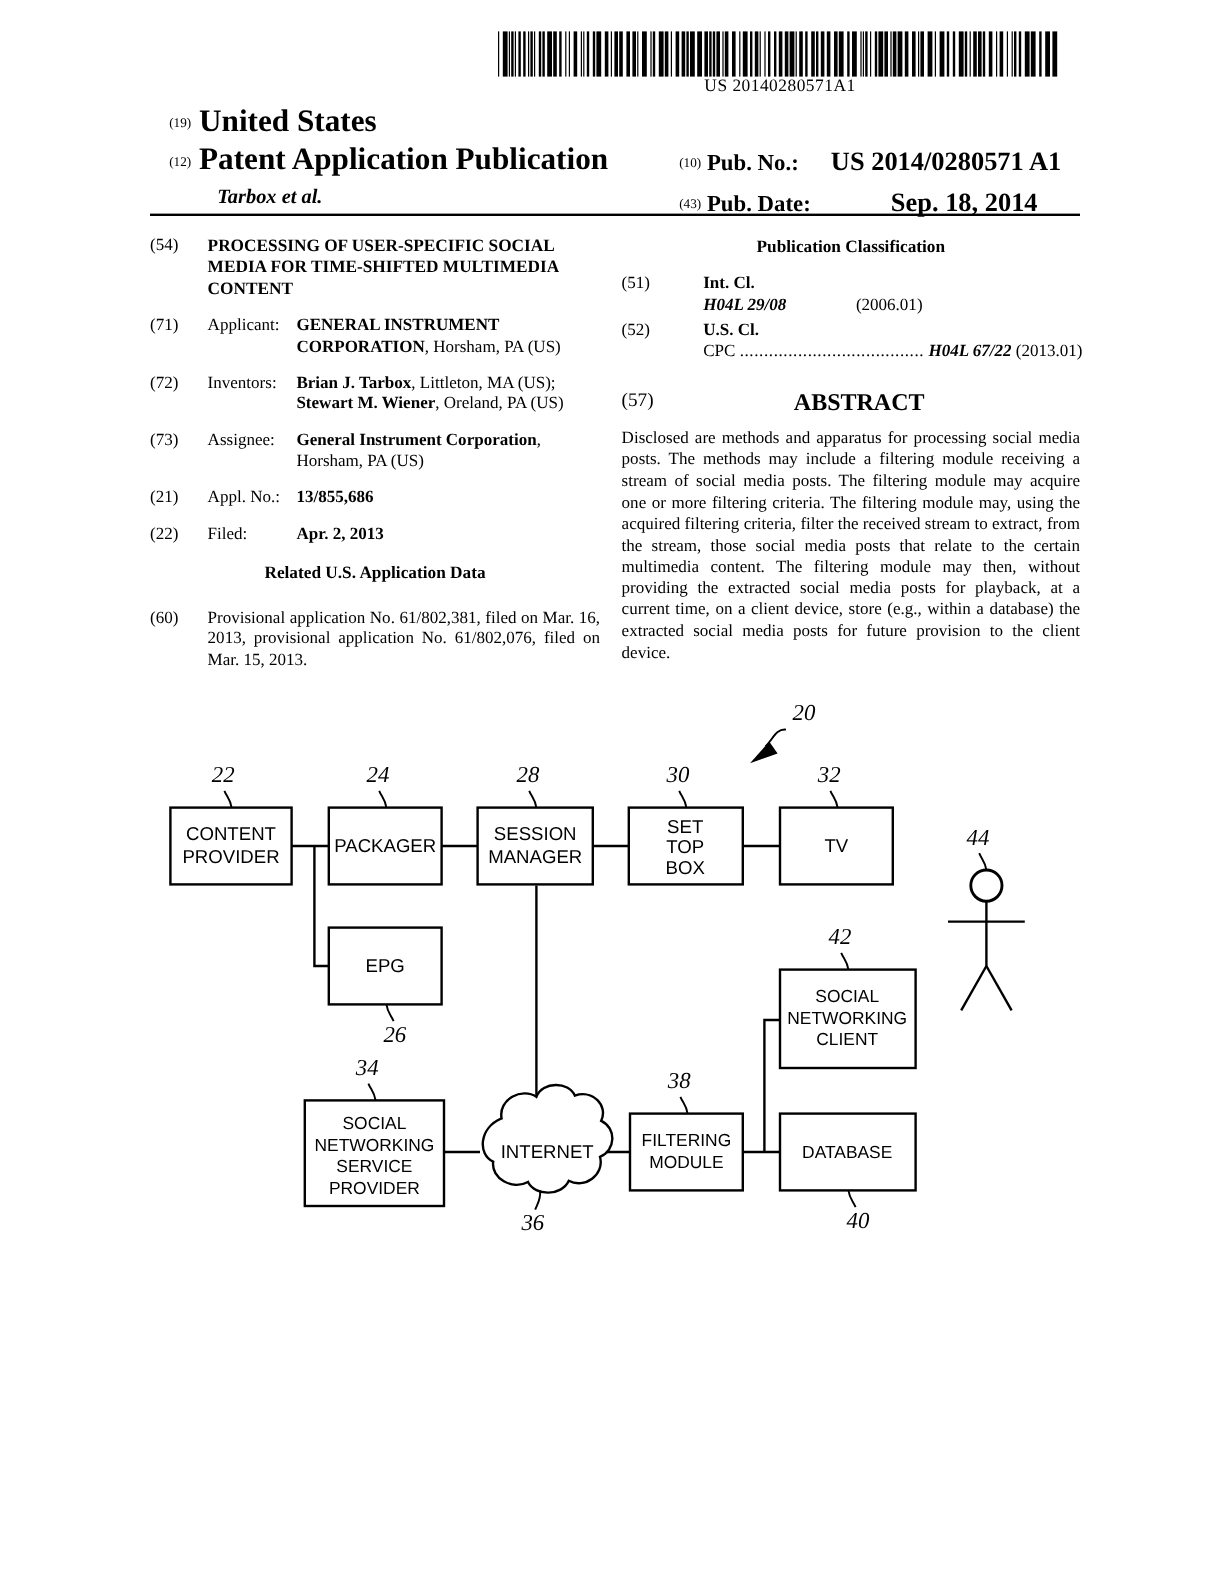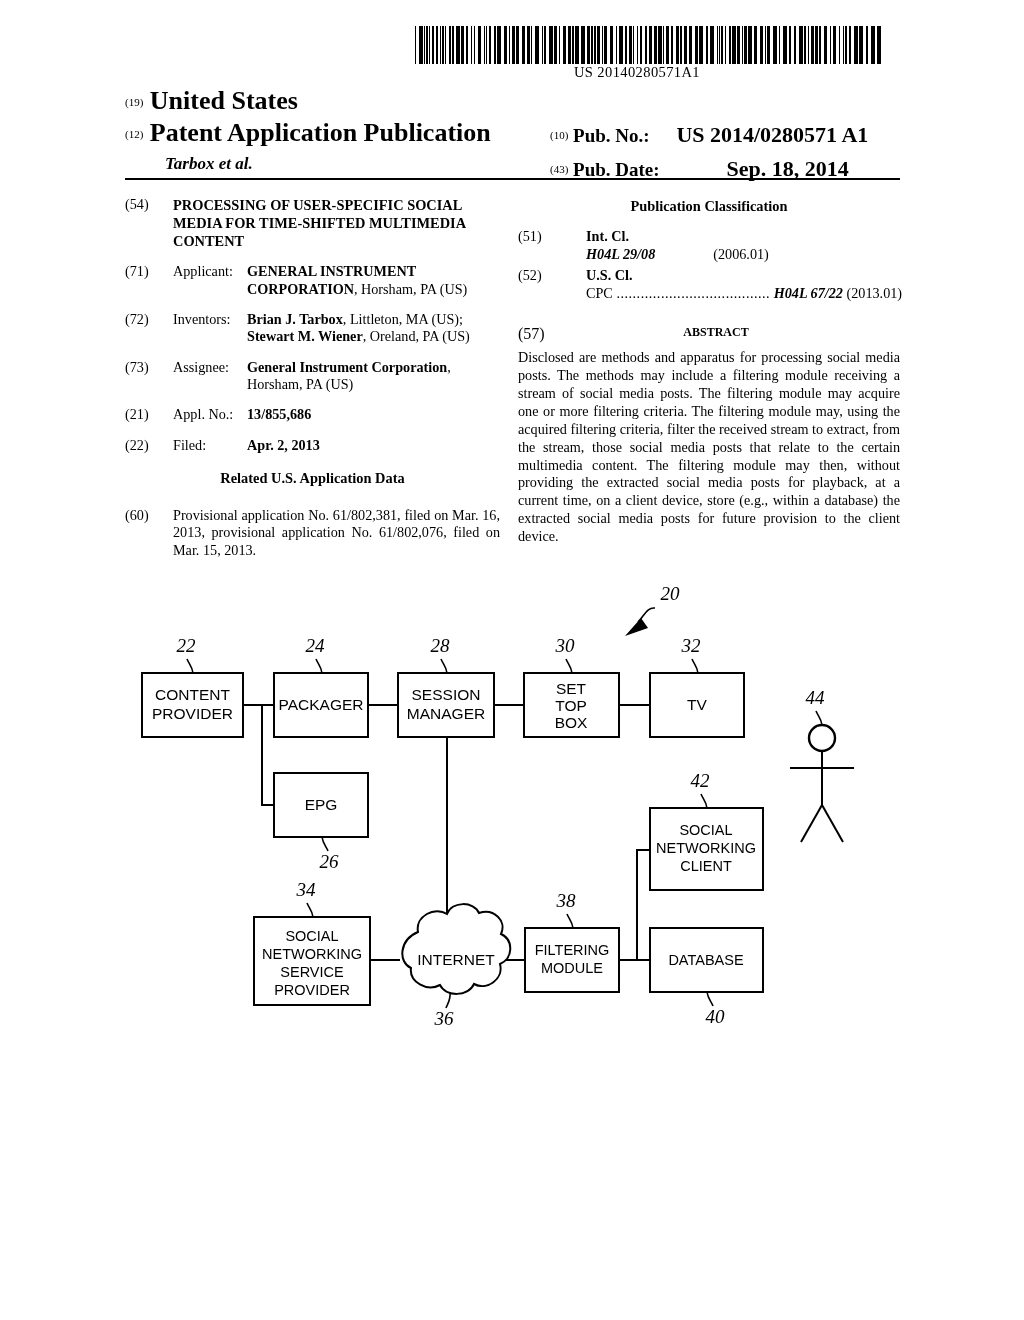--- a/index.html
+++ b/index.html
@@ -20,33 +20,33 @@
   #barcode-area {
     position: absolute;
     left: 415px;
     top: 26px;
     width: 470px;
     height: 38px;
   }
   #barcode-area svg { display: block; }
   #barcode-number {
     position: absolute;
-    left: 402px;
+    left: 415px;
     top: 64px;
     width: 470px;
     text-align: center;
     font-family: "Liberation Serif", serif;
     font-size: 14.5px;
     letter-spacing: 0.4px;
   }
 
   
   #masthead {
     position: absolute;
-    left: 125px;
+    left: 141px;
     top: 86px;
     width: 775px;
     height: 85px;
   }
   .ln { font-size: 11px; vertical-align: 0.28em; font-weight: normal; }
   #line19 {
     position: absolute; left: 0; top: 0;
     font-weight: bold; font-size: 26px;
   }
   #line19 .big { font-size: 26px; }
@@ -111,21 +111,21 @@
   .cls { position: relative; font-size: 14.2px; line-height: 1.3; margin-bottom: 2px; }
   .cls .num { position: absolute; left: 0; top: 0; width: 40px; }
   .cls .body { margin-left: 68px; }
   .dots { letter-spacing: 0.5px; }
   .cpc-row, .uspc-row { white-space: nowrap; }
 
   #abstract-head-row { position: relative; margin-top: 22px; margin-bottom: 9px; }
   #abstract-head-row .num { position: absolute; left: 0; top: 0; }
   #abstract-head-row .ttl {
     margin-left: 48px; text-align: center; font-weight: bold;
-    font-size: 12px; width: 300px;
+    font-size: 20px; width: 300px;
   }
   #abstract-body {
     font-size: 14.2px; line-height: 1.265; text-align: justify;
     hyphens: none;
   }
 
   
   #figure {
     position: absolute;
     left: 0; top: 560px;

